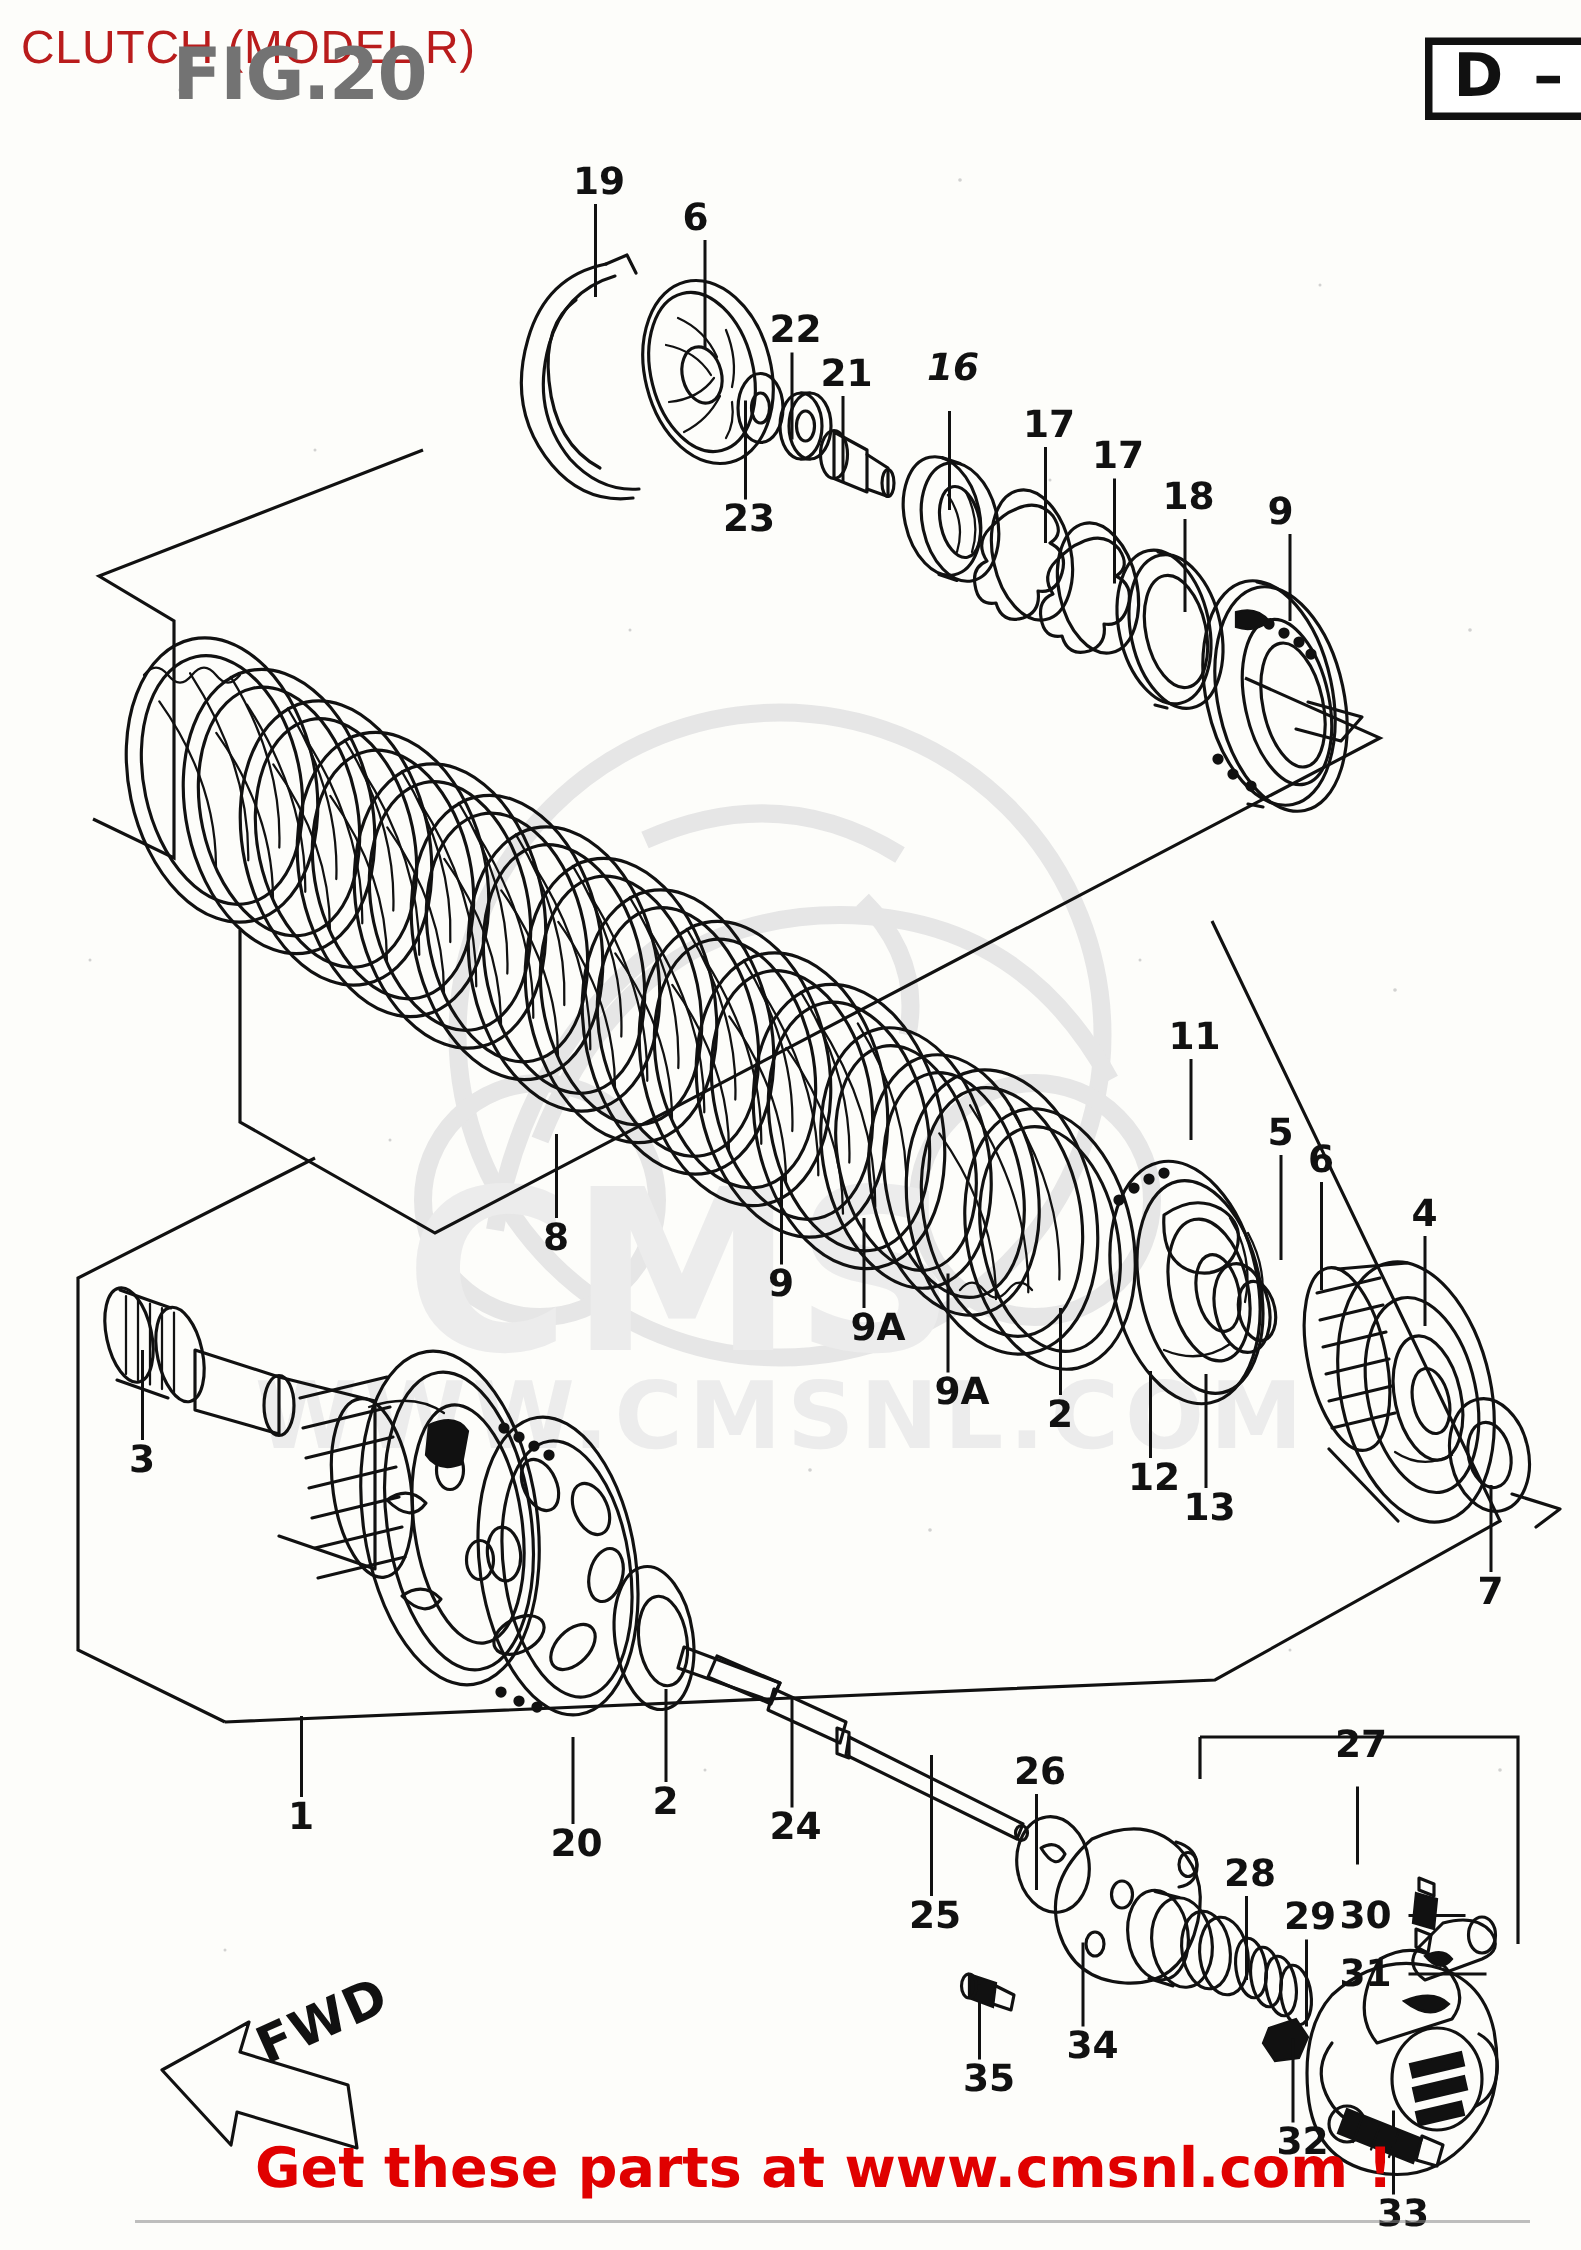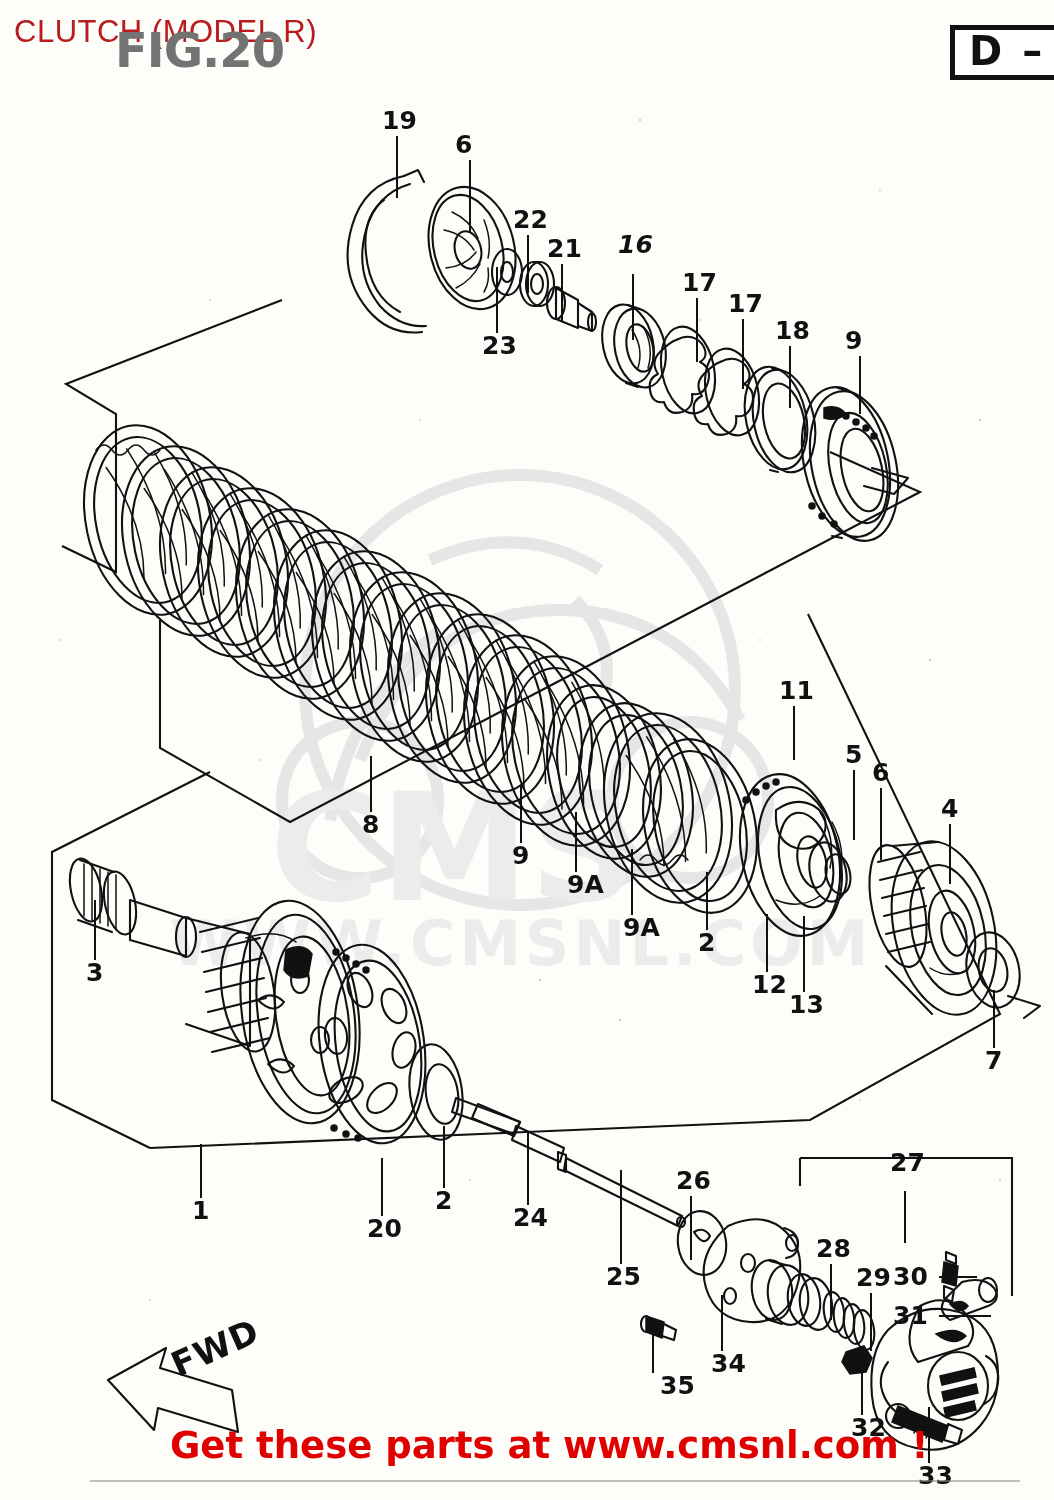--- a/index.html
+++ b/index.html
@@ -563,20 +563,20 @@
       <div class="lbl" style="left: 893px; top: 1264px;">30</div>
       <div class="lead h" style="left: 939px; top: 1276px; width: 38px;"></div>
       <div class="lbl" style="left: 893px; top: 1303px;">31</div>
       <div class="lead h" style="left: 939px; top: 1315px; width: 52px;"></div>
       <div class="lbl" style="left: 851px; top: 1415px;">32</div>
       <div class="lead v" style="left: 861px; top: 1359px; height: 56px;"></div>
       <div class="lbl" style="left: 918px; top: 1463px;">33</div>
       <div class="lead v" style="left: 928px; top: 1407px; height: 56px;"></div>
       <div class="lbl" style="left: 711px; top: 1351px;">34</div>
       <div class="lead v" style="left: 721px; top: 1295px; height: 56px;"></div>
-      <div class="lbl" style="left: 660px; top: 1373px;">35</div>
+      <div class="lbl" style="left: 642px; top: 1373px;">35</div>
       <div class="lead v" style="left: 652px; top: 1323px; height: 50px;"></div>
     </div>
 
   <div id="base-rule"></div>
   <div id="footer-url">Get these parts at www.cmsnl.com !</div>
 
 </div>
 
 </body></html>

